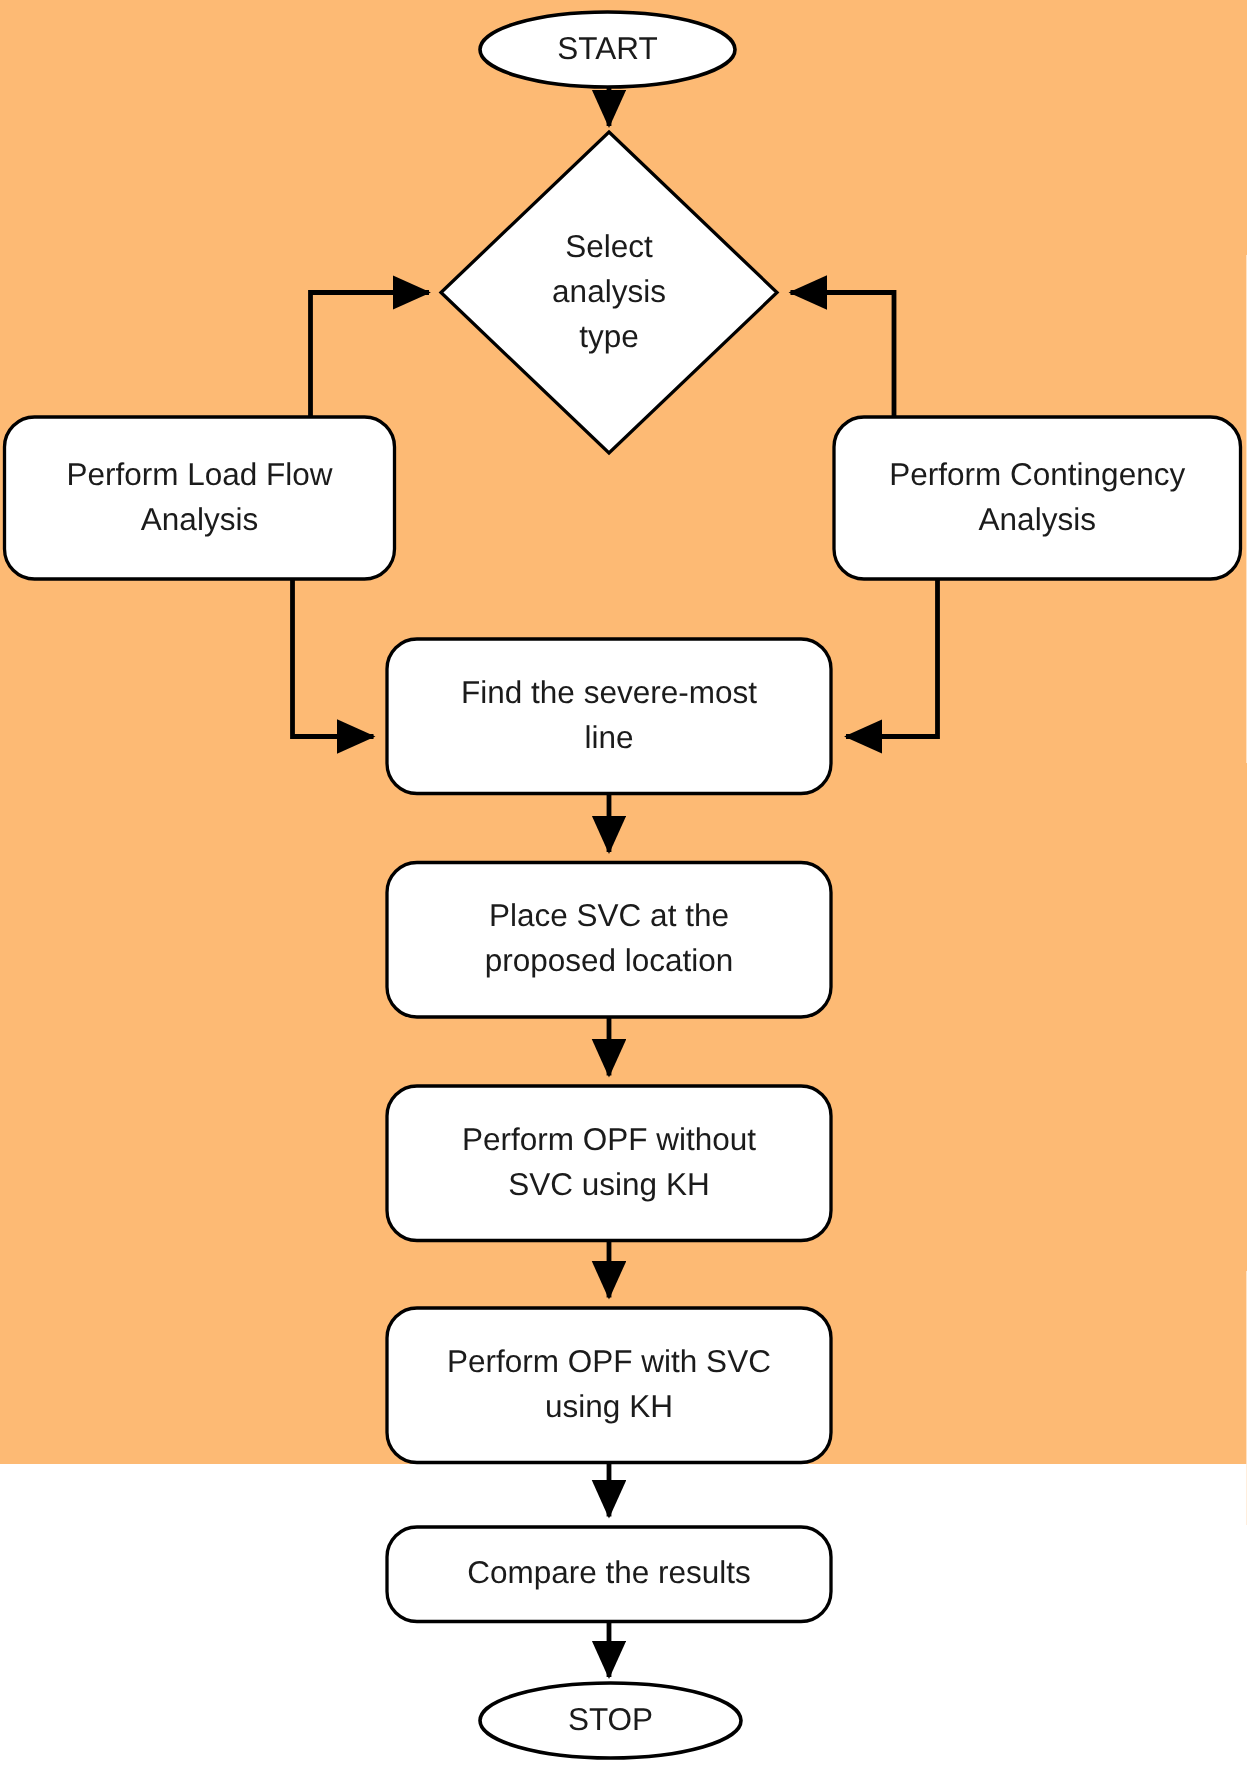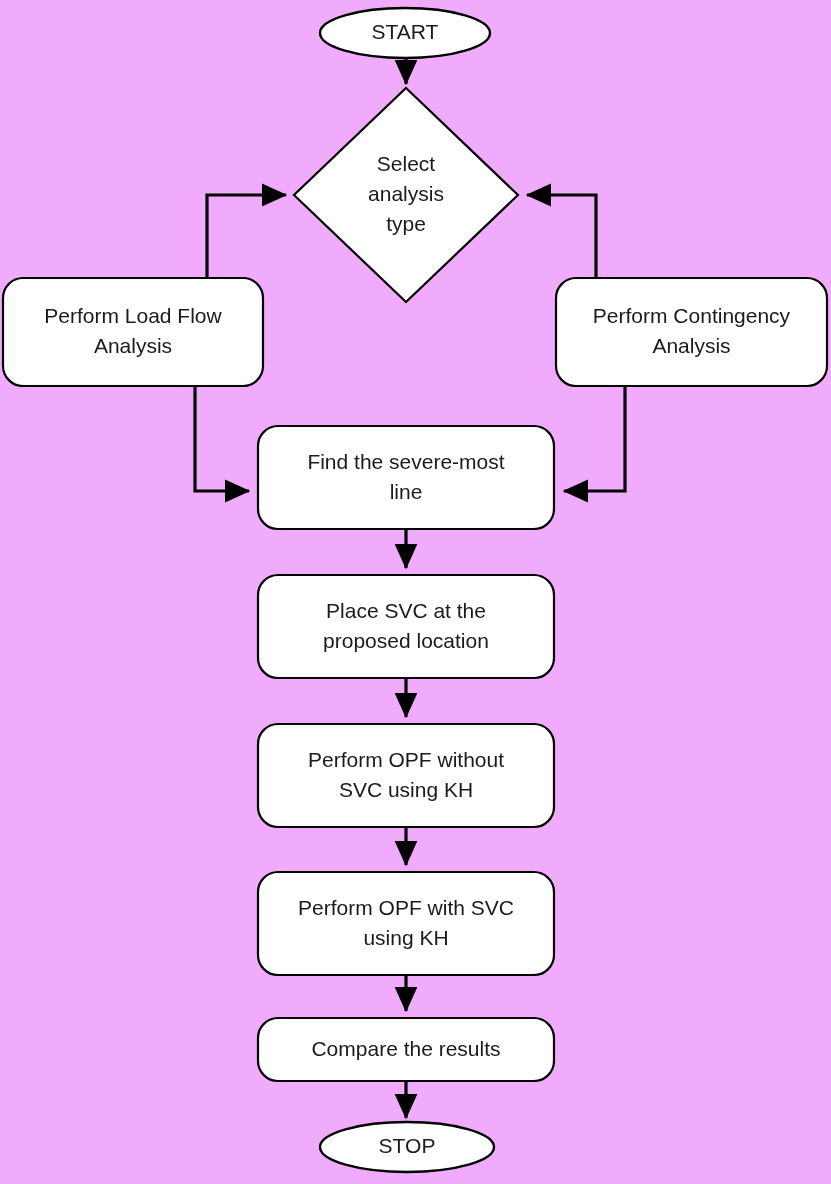--- a/index.html
+++ b/index.html
@@ -10,22 +10,22 @@
   }
   body {
     width: 831px;
     height: 1184px;
     font-family: "Liberation Sans", sans-serif;
     overflow: hidden;
   }
   #flow-root {
     position: relative;
     width: 831px;
-    height: 1184px;
-    background: #f0abfc;
+    height: 976px;
+    background: #fdba74;
   }
   svg#flow-svg {
     position: absolute;
     top: 0;
     left: 0;
     width: 831px;
     height: 1184px;
     display: block;
   }
   .node-shape {

